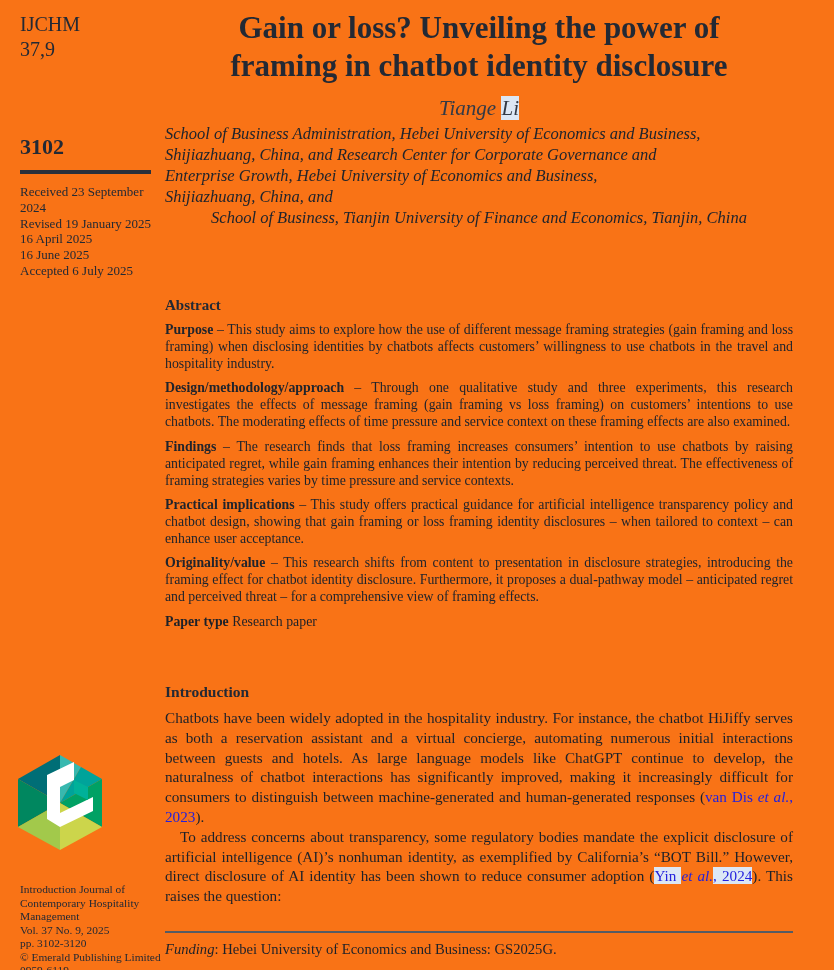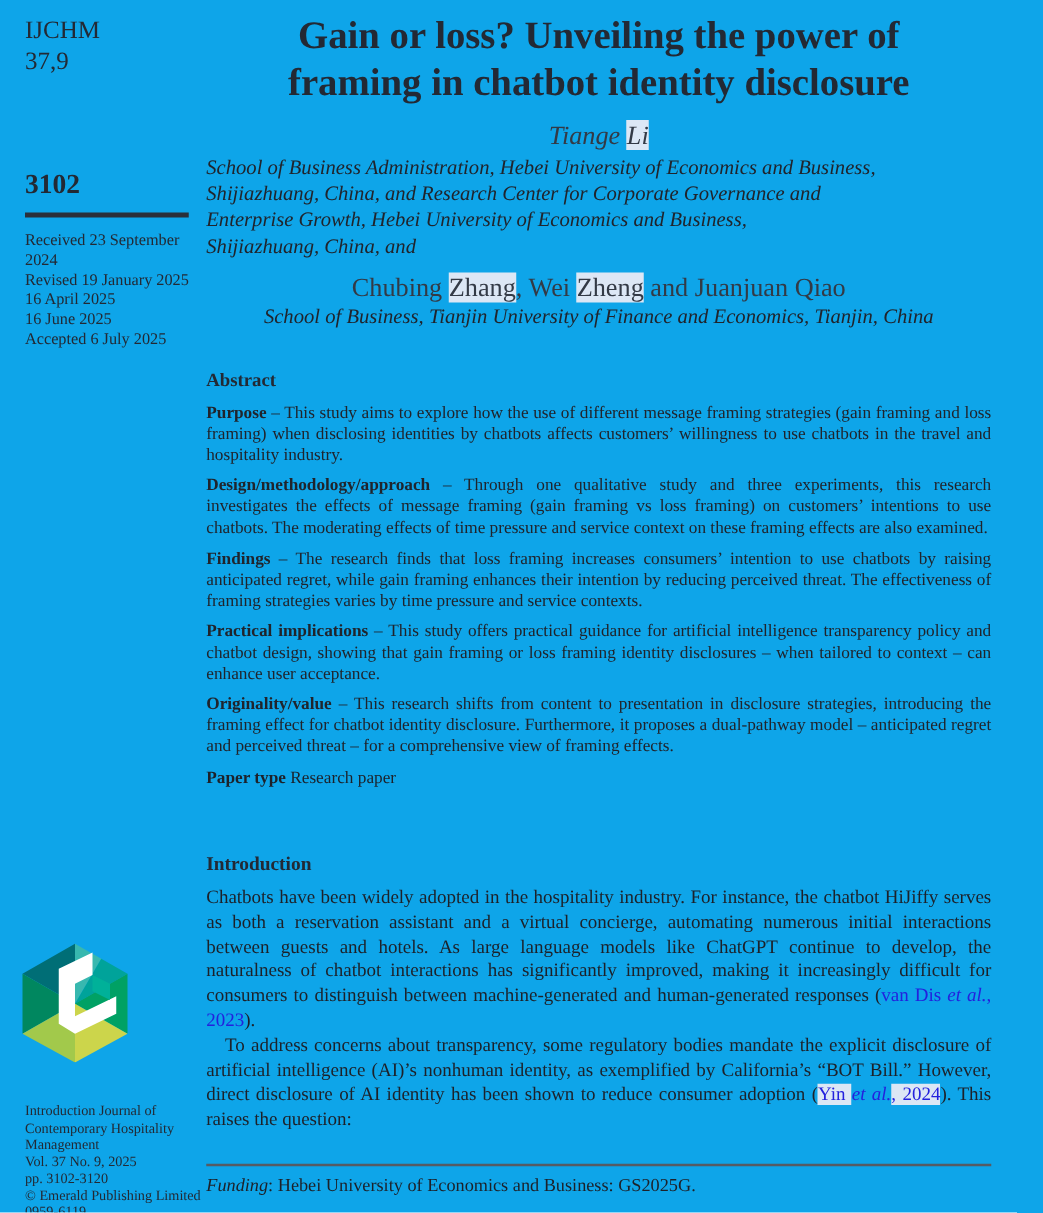--- a/index.html
+++ b/index.html
@@ -1,18 +1,18 @@
 <!DOCTYPE html>
 <html><head>
 <meta charset="utf-8">
 <style>
   * { margin:0; padding:0; box-sizing:border-box; }
   html,body { background:#ffffff; }
   .page {
-    position:relative; width:834px; height:970px; background:#0ea5e9;
+    position:relative; width:834px; height:970px; background:#f97316;
     font-family:"Liberation Serif","DejaVu Serif",serif; color:#1d2129;
     overflow:hidden;
   }
   
   .journal-ref { position:absolute; left:20px; top:12px; font-size:20px; line-height:25px; color:#232934; }
   .page-num   { position:absolute; left:20px; top:134px; font-size:22px; font-weight:bold; color:#232934; }
   .sidebar-rule { position:absolute; left:20px; top:170px; width:131px; height:4px; background:#2a303b; }
   .dates { position:absolute; left:20px; top:184px; width:142px; font-size:13px; line-height:15.8px; color:#232934; }
   .logo-wrap { position:absolute; left:14px; top:754px; width:92px; height:96px; }
   .imprint { position:absolute; left:20px; top:883px; width:150px; font-size:11.4px; line-height:13.5px; color:#232934; }
@@ -97,21 +97,20 @@
 
     <div class="author-line1"><span>Tiange </span><span class="hl">Li</span></div>
 
     <div class="affil1">
       <div>School of Business Administration, Hebei University of Economics and Business,</div>
       <div>Shijiazhuang, China, and Research Center for Corporate Governance and</div>
       <div>Enterprise Growth, Hebei University of Economics and Business,</div>
       <div>Shijiazhuang, China, and</div>
     </div>
 
-    <div class="author-line2"><span>Chubing </span><span class="hl">Zhang</span><span>, Wei </span><span class="hl">Zheng</span><span> and Juanjuan Qiao</span></div>
 
     <div class="affil2">School of Business, Tianjin University of Finance and Economics, Tianjin, China</div>
   </div>
 
   <div class="abstract">
     <div class="abs-heading">Abstract</div>
 
     <p class="abs-para"><span class="lead">Purpose</span><span> – This study aims to explore how the use of different message framing strategies (gain framing and loss framing) when disclosing identities by chatbots affects customers’ willingness to use chatbots in the travel and hospitality industry.</span></p>
 
     <p class="abs-para"><span class="lead">Design/methodology/approach</span><span> – Through one qualitative study and three experiments, this research investigates the effects of message framing (gain framing vs loss framing) on customers’ intentions to use chatbots. The moderating effects of time pressure and service context on these framing effects are also examined.</span></p>

